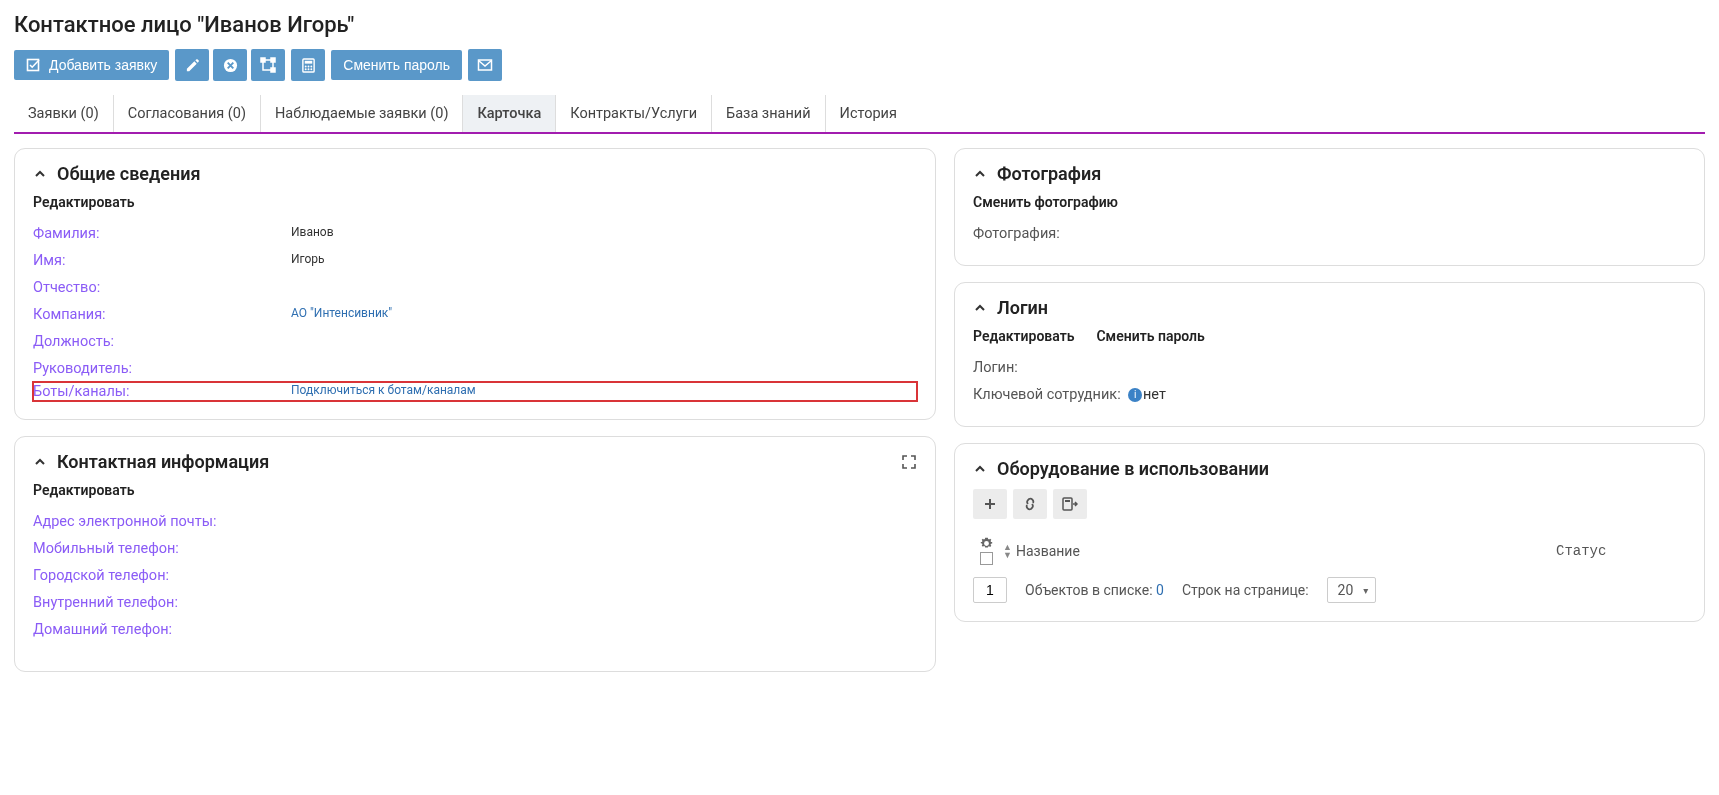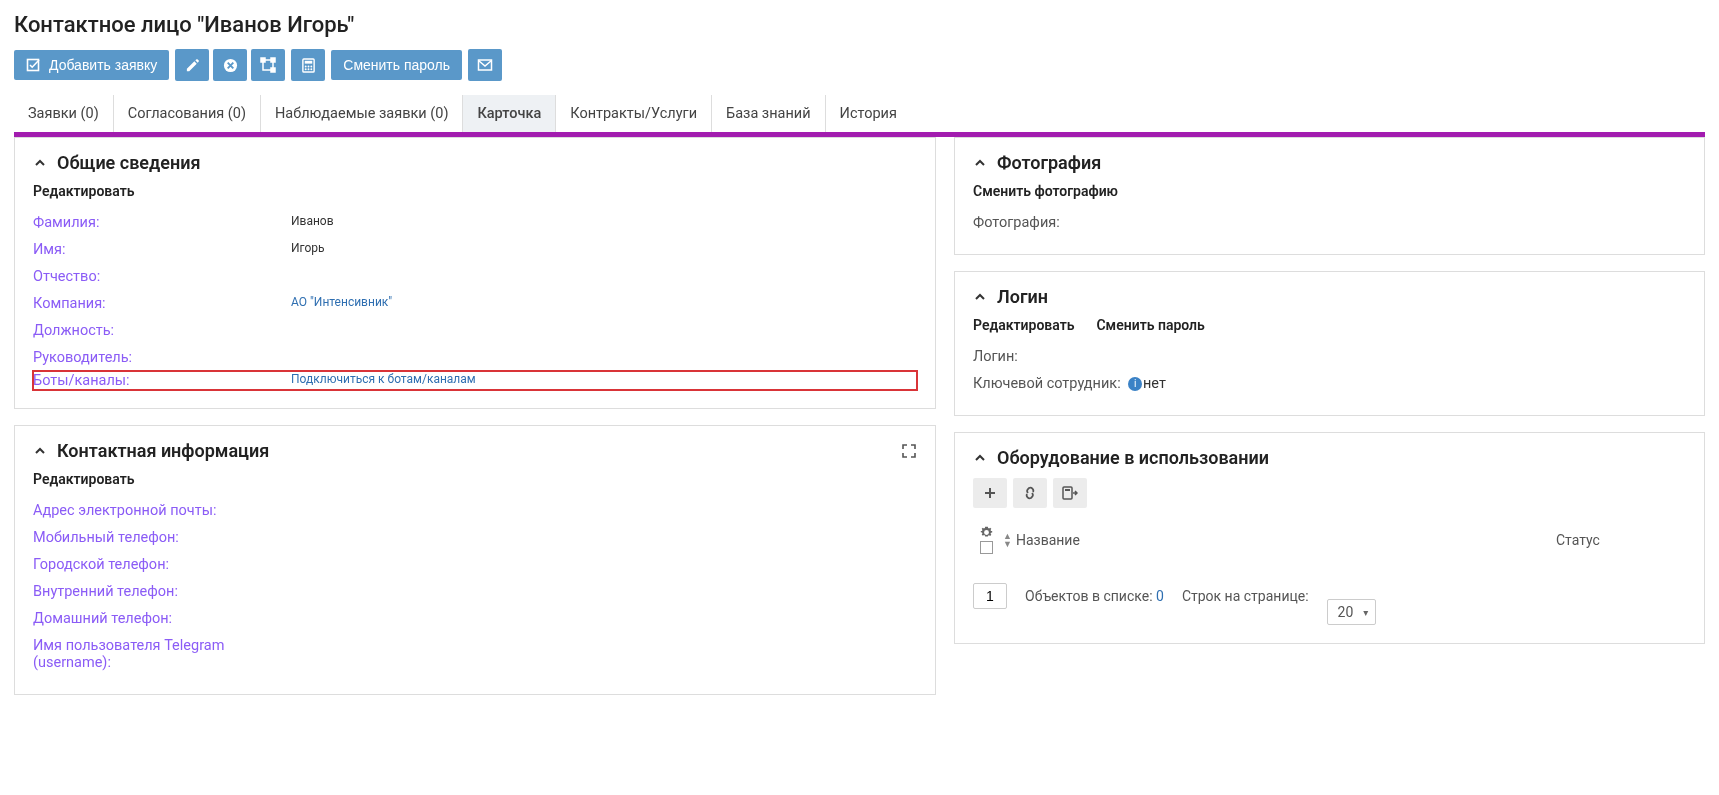--- a/index.html
+++ b/index.html
@@ -43,42 +43,42 @@
   height: 32px;
   cursor: pointer;
   display: inline-flex;
   align-items: center;
   justify-content: center;
   border-radius: 2px;
 }
 .btn-icon-group { display: flex; gap: 4px; }
 .tabs {
   display: flex;
-  border-bottom: 5px solid #a21caf;
-  margin-bottom: 0;
+  border-bottom: 2px solid #a21caf;
+  margin-bottom: 14px;
 }
 .tab {
   padding: 10px 14px;
   cursor: pointer;
   color: #444;
   font-size: 14.5px;
   border-right: 1px solid #ddd;
   background: #fff;
 }
 .tab:last-child { border-right: none; }
 .tab.active {
   background: #eef1f4;
   font-weight: 500;
 }
 .layout { display: flex; gap: 18px; }
 .col-left { flex: 0 0 922px; }
 .col-right { flex: 1; min-width: 460px; }
 .panel {
   border: 1px solid #ddd;
-  border-radius: 0;
+  border-radius: 11px;
   padding: 14px 18px 18px 18px;
   margin-bottom: 16px;
   background: #fff;
 }
 .panel-header {
   display: flex;
   align-items: center;
   gap: 10px;
   margin-bottom: 10px;
 }
@@ -160,21 +160,21 @@
   color: #555;
 }
 .th-check { width: 26px; }
 .gear-col {
   display: flex;
   flex-direction: column;
   align-items: center;
   gap: 2px;
 }
 .th-name { flex: 1; padding-left: 4px; display: flex; align-items: center; gap: 4px; }
-.th-status { width: 130px; }
+.th-status { width: 130px; font-family: Liberation Mono, monospace; }
 .sort-arrows { font-size: 9px; color: #888; line-height: 8px; }
 .pager {
   display: flex;
   align-items: center;
   gap: 18px;
   font-size: 14px;
   color: #555;
 }
 .page-num {
   width: 34px;
@@ -186,21 +186,20 @@
 }
 .count-val { color: #2f6fb1; }
 .rows-select {
   border: 1px solid #ccc;
   padding: 4px 22px 4px 10px;
   border-radius: 2px;
   position: relative;
   cursor: pointer;
   display: inline-flex;
   align-items: center;
-  margin-top: 33px;
 }
 .rows-select::after {
   content: "▾";
   position: absolute;
   right: 7px;
   font-size: 10px;
   color: #666;
 }
 svg { display: block; }
 .checkbox-sm {
@@ -365,21 +364,20 @@
         </div>
       <div class="kv">
           <div class="k">Внутренний телефон:</div>
           <div class="v"></div>
         </div>
       <div class="kv">
           <div class="k">Домашний телефон:</div>
           <div class="v"></div>
         </div>
       <div class="kv">
-          <div class="k" style="width:258px">Имя пользователя Telegram (username):</div>
           <div class="v"></div>
         </div>
     </div>
 
   </div>
 
   <div class="col-right">
 
     <div class="panel">
       <div class="panel-header">

